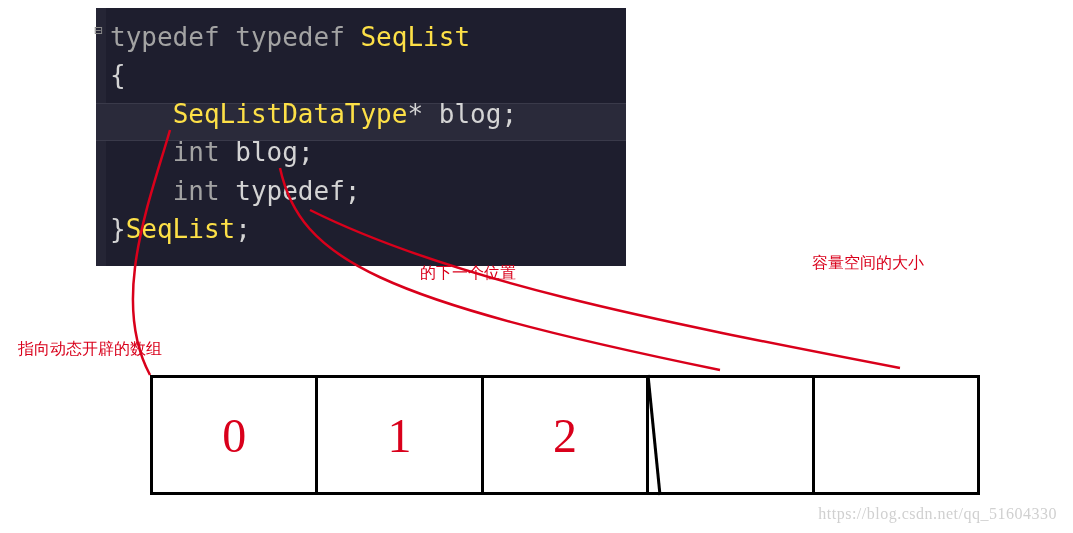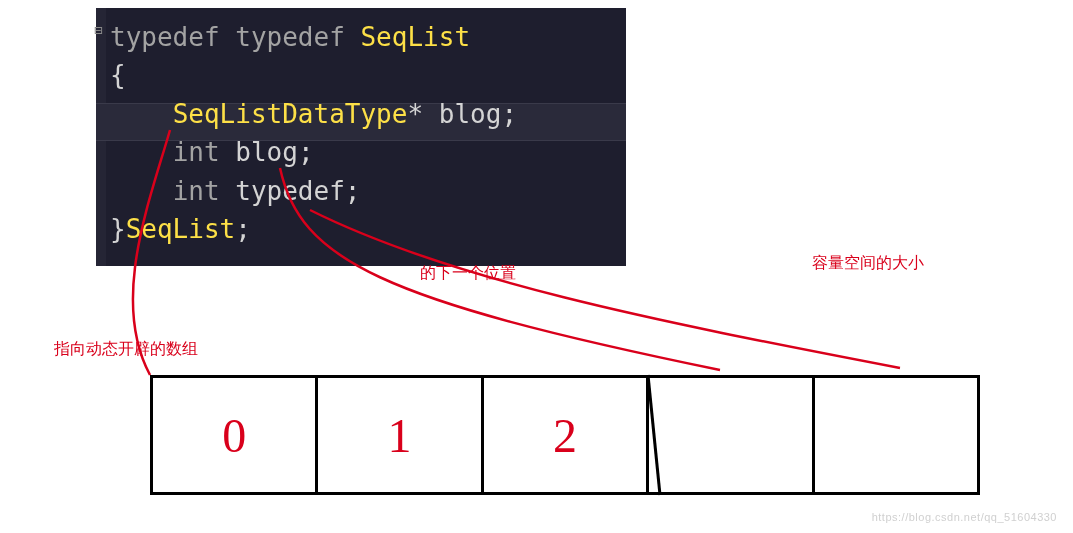--- a/index.html
+++ b/index.html
@@ -54,21 +54,21 @@
   .type { color: #fde047; }       
   .id { color: #d4d4d4; }         
   .punct { color: #d4d4d4; }
   .annot {
     position: absolute;
     color: #d9001b;
     font-size: 16px;
     line-height: 1.4;
     white-space: nowrap;
   }
-  .annot.a1 { left: 18px;  top: 338px; margin-left: 36px; }
+  .annot.a1 { left: 18px;  top: 338px; }
   .annot.a2 { left: 420px; top: 240px; }
   .annot.a3 { left: 800px; top: 252px; margin-left: 12px; }
   .array-box {
     position: absolute;
     left: 150px;
     top: 375px;
     width: 830px;
     height: 120px;
     display: flex;
   }
@@ -87,23 +87,24 @@
   .svg-layer {
     position: absolute;
     left: 0; top: 0;
     width: 1073px; height: 533px;
     pointer-events: none;
   }
   .watermark {
     position: absolute;
     right: 16px;
     bottom: 10px;
-    font-size: 11px;
+    font-size: 16px;
     color: #d0d0d0;
     letter-spacing: 0.5px;
+    font-family: Liberation Serif, serif;
   }
 </style>
 </head>
 <body>
 
 <div class="code-block">
   <div class="gutter"></div>
   <span class="fold-mark">⊟</span>
   <div class="hl-line"></div>
   <pre><span class="kw">typedef</span> <span class="kw">typedef</span> <span class="type">SeqList</span>

